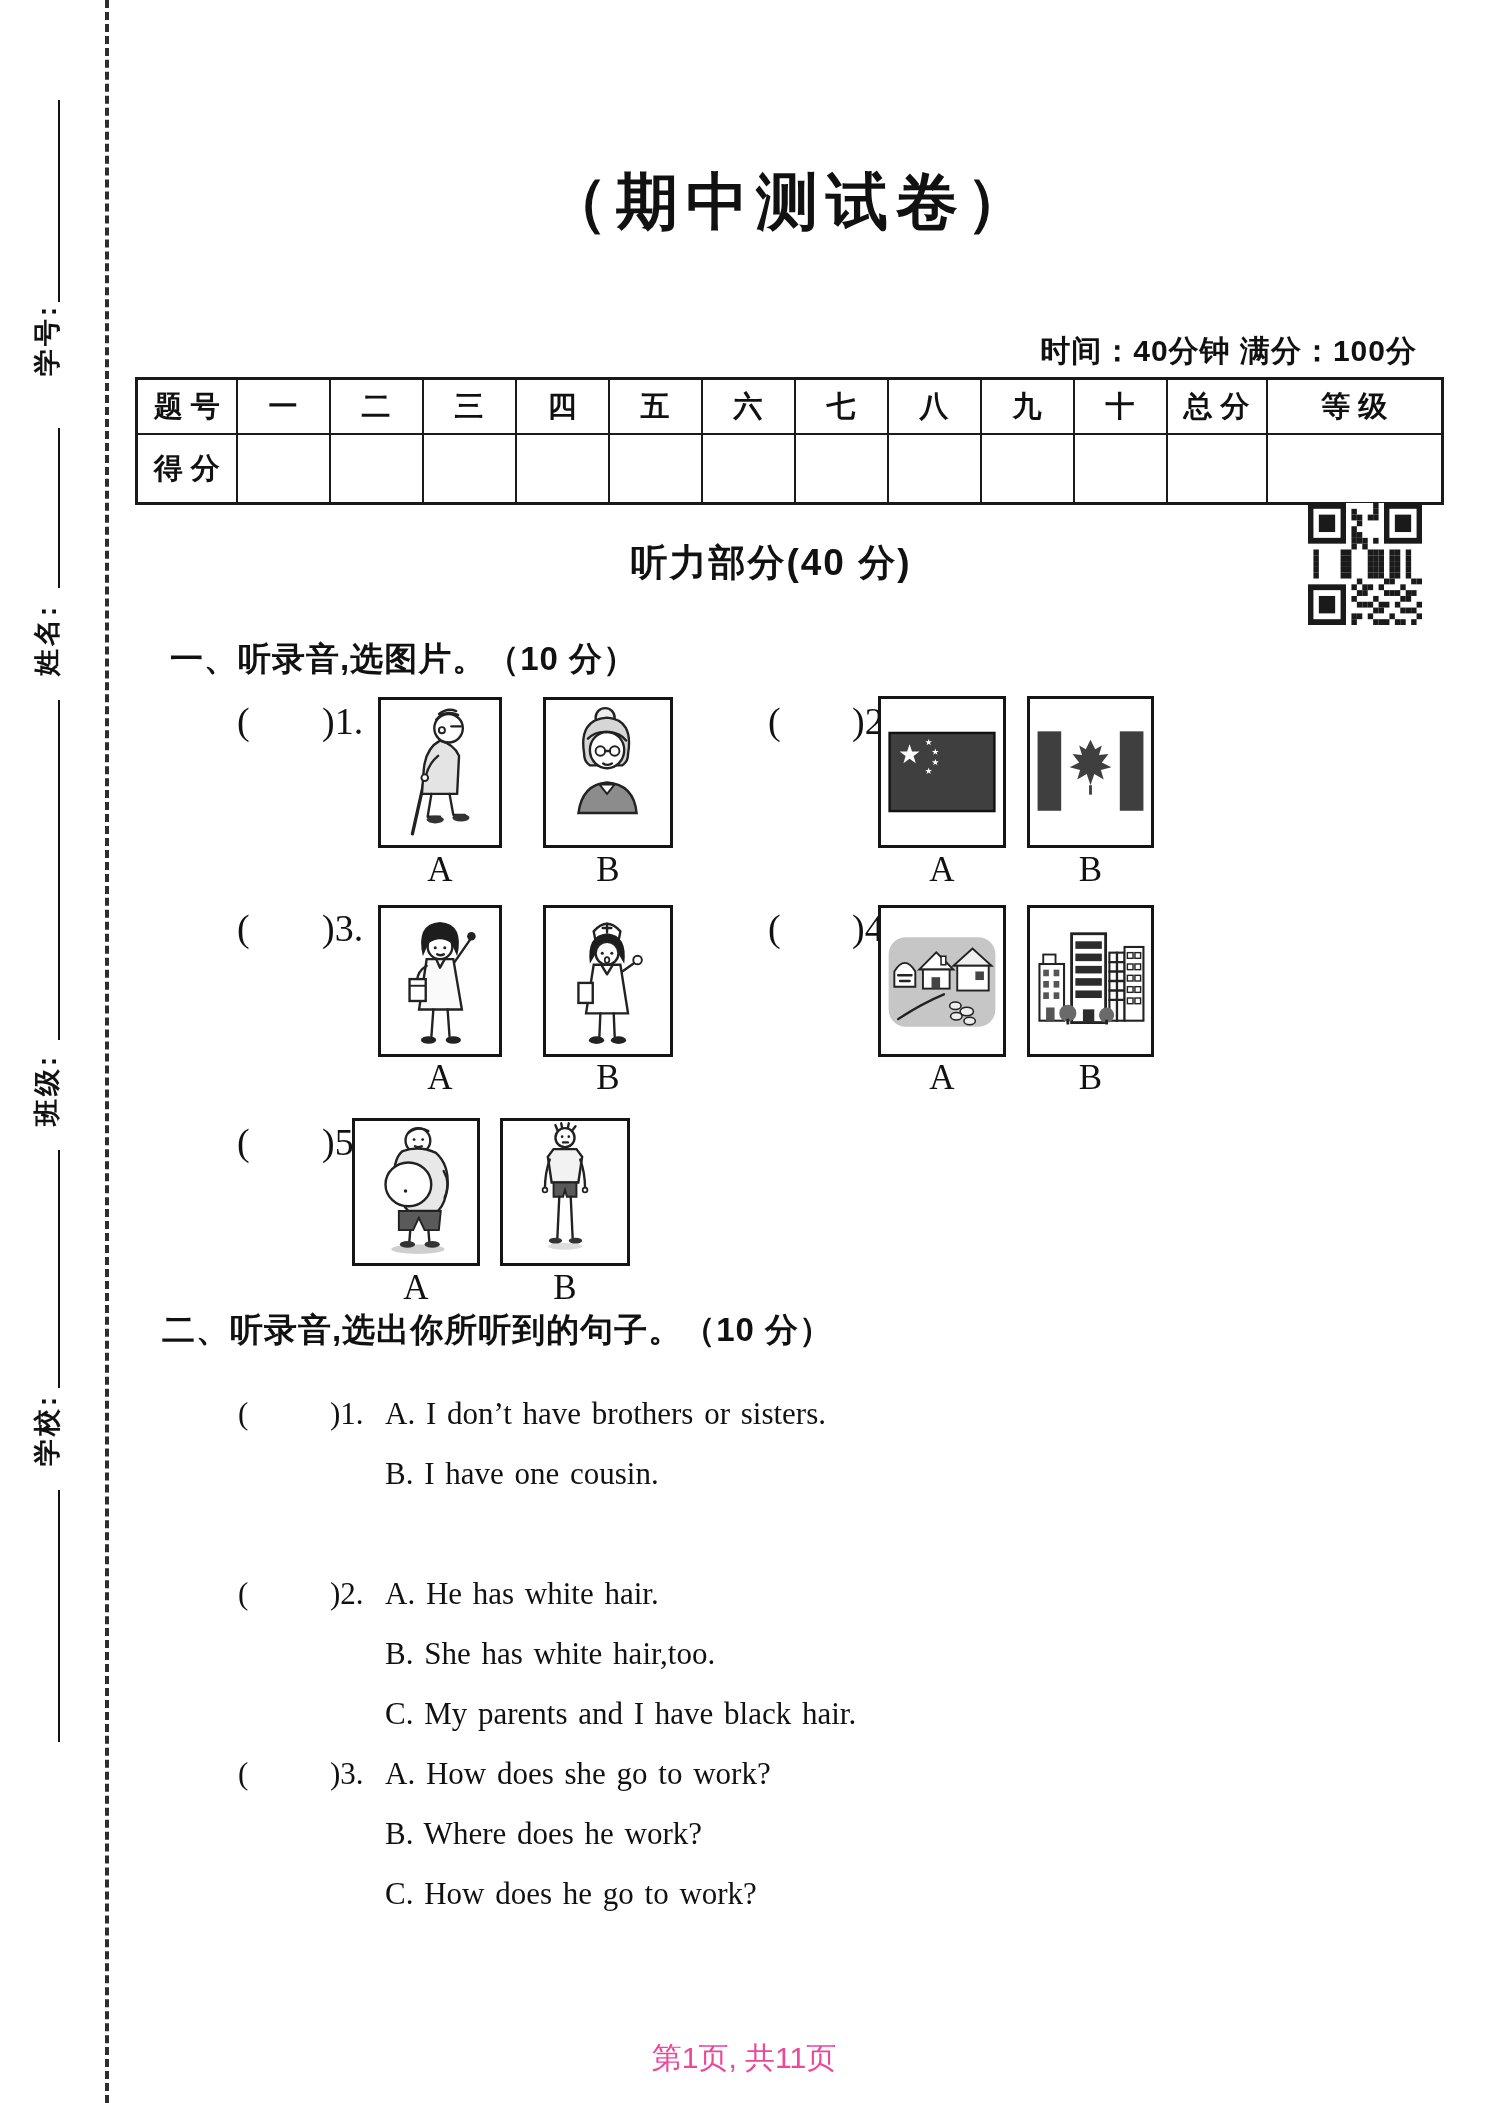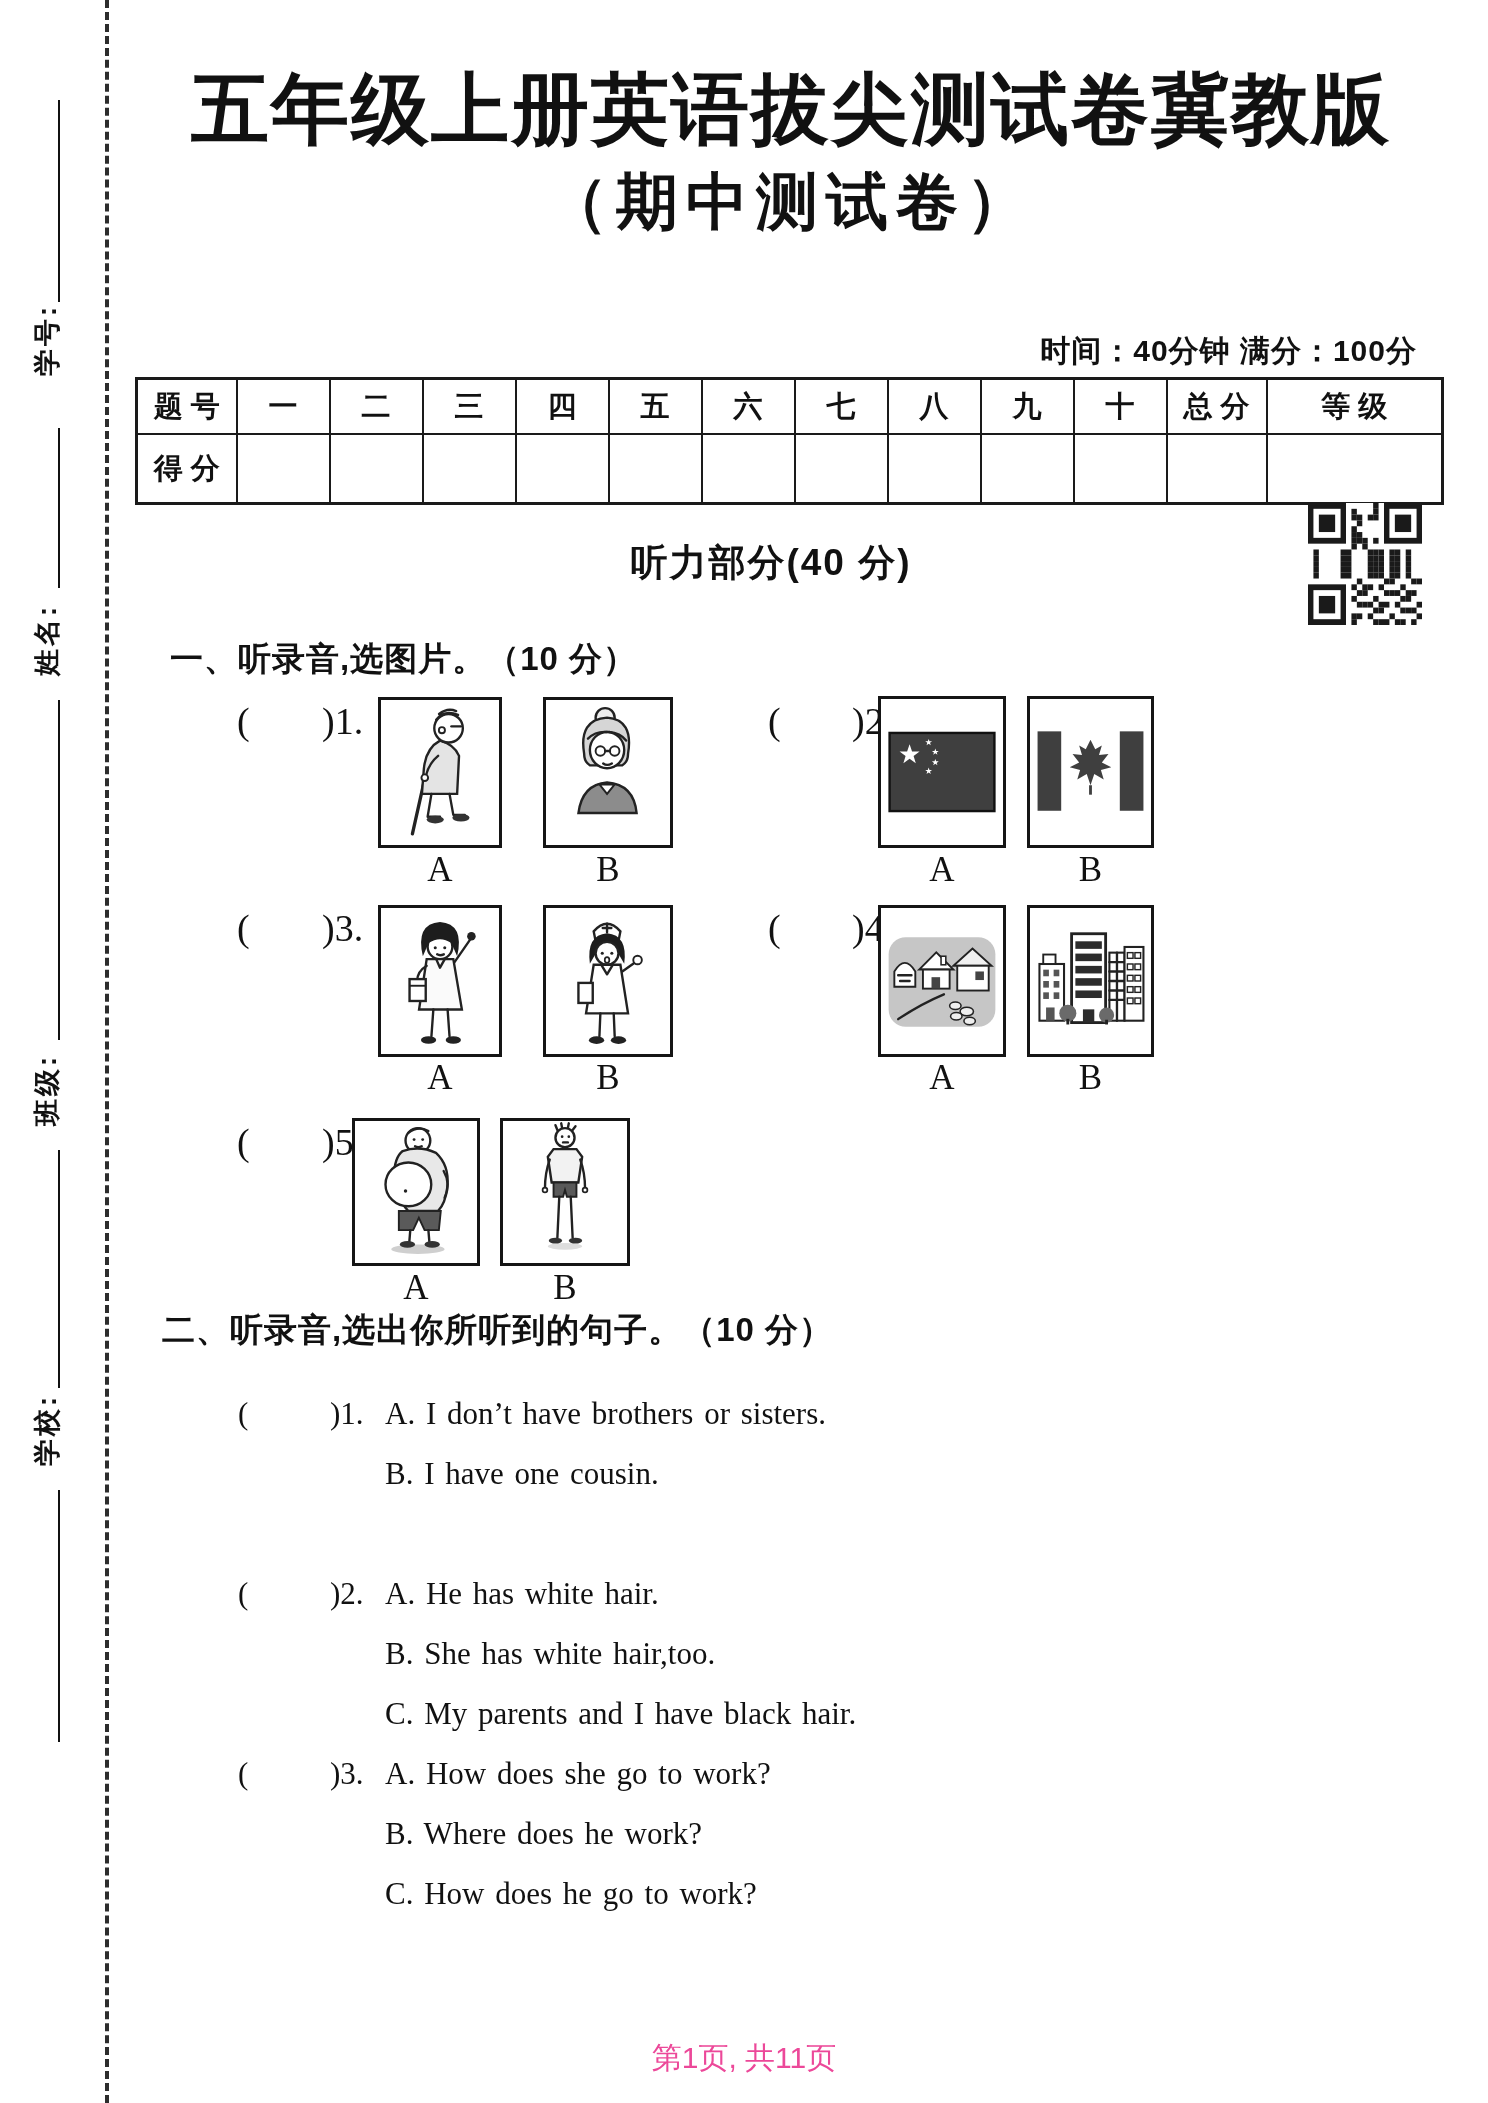--- a/index.html
+++ b/index.html
@@ -66,21 +66,20 @@
   <div class="side-line sl1"></div>
   <div class="side-label lab1">学号:</div>
   <div class="side-line sl2"></div>
   <div class="side-label lab2">姓名:</div>
   <div class="side-line sl3"></div>
   <div class="side-label lab3">班级:</div>
   <div class="side-line sl4"></div>
   <div class="side-label lab4">学校:</div>
   <div class="side-line sl5"></div>
 
-  <div class="title">五年级上册英语拔尖测试卷冀教版</div>
   <div class="subtitle">（期中测试卷）</div>
   <div class="time-info">时间：40分钟  满分：100分</div>
 
   <table class="score-table">
     <colgroup>
       <col style="width:100px">
         <col style="width:93px">
         <col style="width:93px">
         <col style="width:93px">
       <col style="width:93px">

